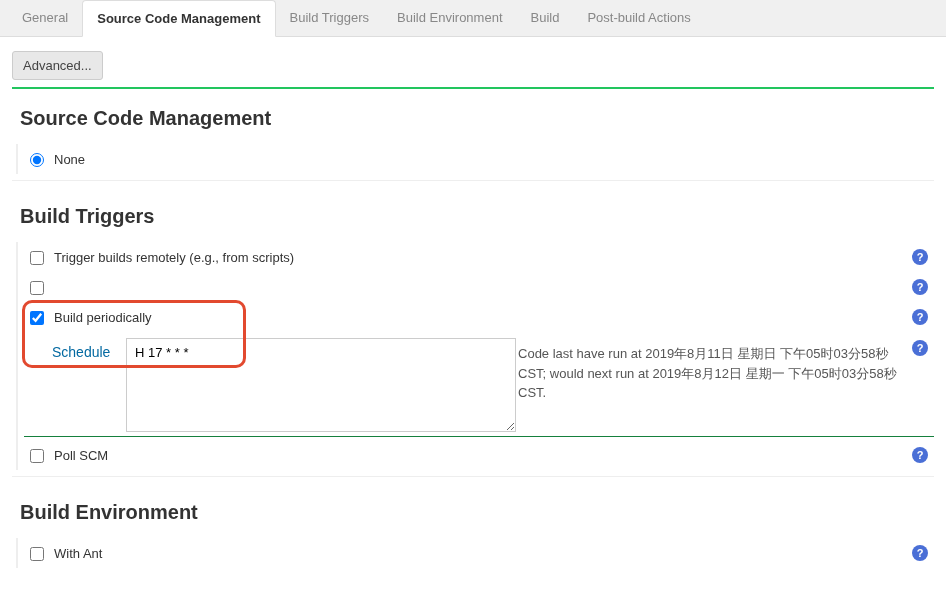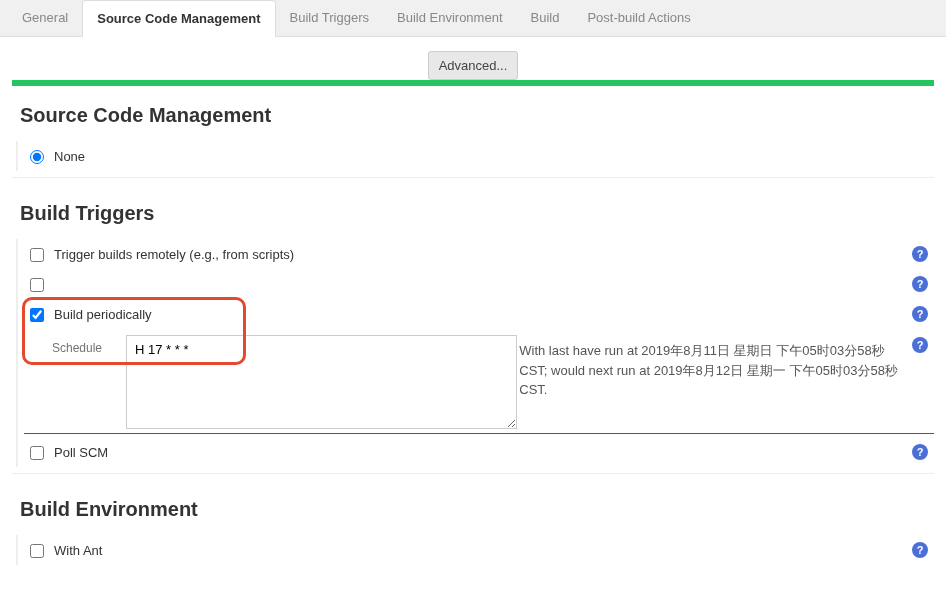--- a/index.html
+++ b/index.html
@@ -29,23 +29,23 @@
   border: 1px solid #ddd;
   border-bottom: 1px solid #fff;
   margin-bottom: -1px;
   border-radius: 4px 4px 0 0;
 }
 .content {
   padding: 8px 12px 20px 12px;
 }
 .advanced-row {
   display: flex;
-  justify-content: center;
-  padding: 6px 0 0 0;
-  border-bottom: 6px solid #22c55e;
+  justify-content: flex-start;
+  padding: 6px 0 7px 0;
+  border-bottom: 2px solid #22c55e;
 }
 .btn-advanced {
   background: #e8e8e8;
   border: 1px solid #ccc;
   padding: 6px 10px;
   font-size: 13px;
   color: #444;
   border-radius: 3px;
   cursor: pointer;
 }
@@ -95,22 +95,22 @@
   flex-shrink: 0;
 }
 .schedule-block {
   display: flex;
   padding: 6px 4px 0 28px;
   align-items: flex-start;
 }
 .schedule-label {
   width: 74px;
   padding-top: 6px;
-  font-size: 12px;
-  color: #737373;
+  font-size: 14px;
+  color: #0369a1;
 }
 .schedule-right {
   flex: 1;
   display: flex;
   flex-direction: row;
 }
 .schedule-ta {
   width: 100%;
   height: 94px;
   border: 1px solid #ccc;
@@ -184,21 +184,21 @@
       <div class="row">
         <input type="checkbox" class="chk" checked="" style="">
         <span class="label">Build periodically</span>
         <span class="help">?</span>
       </div>
 
       <div class="schedule-block">
         <div class="schedule-label">Schedule</div>
         <div class="schedule-right">
           <textarea class="schedule-ta" style="">H 17 * * *</textarea>
-          <div class="schedule-info">With last have run at 2019年8月11日 星期日 下午05时03分58秒 CST; would next run at 2019年8月12日 星期一 下午05时03分58秒 CST.</div>
+          <div class="schedule-info">Code last have run at 2019年8月11日 星期日 下午05时03分58秒 CST; would next run at 2019年8月12日 星期一 下午05时03分58秒 CST.</div>
         </div>
         <span class="help schedule-help">?</span>
       </div>
 
       <div class="highlight-box" style="left:-2px; top:-2px; width:224px; height:68px;"></div>
     </div>
 
     <div class="row row-sep">
       <input type="checkbox" class="chk" style="">
       <span class="label">Poll SCM</span>

